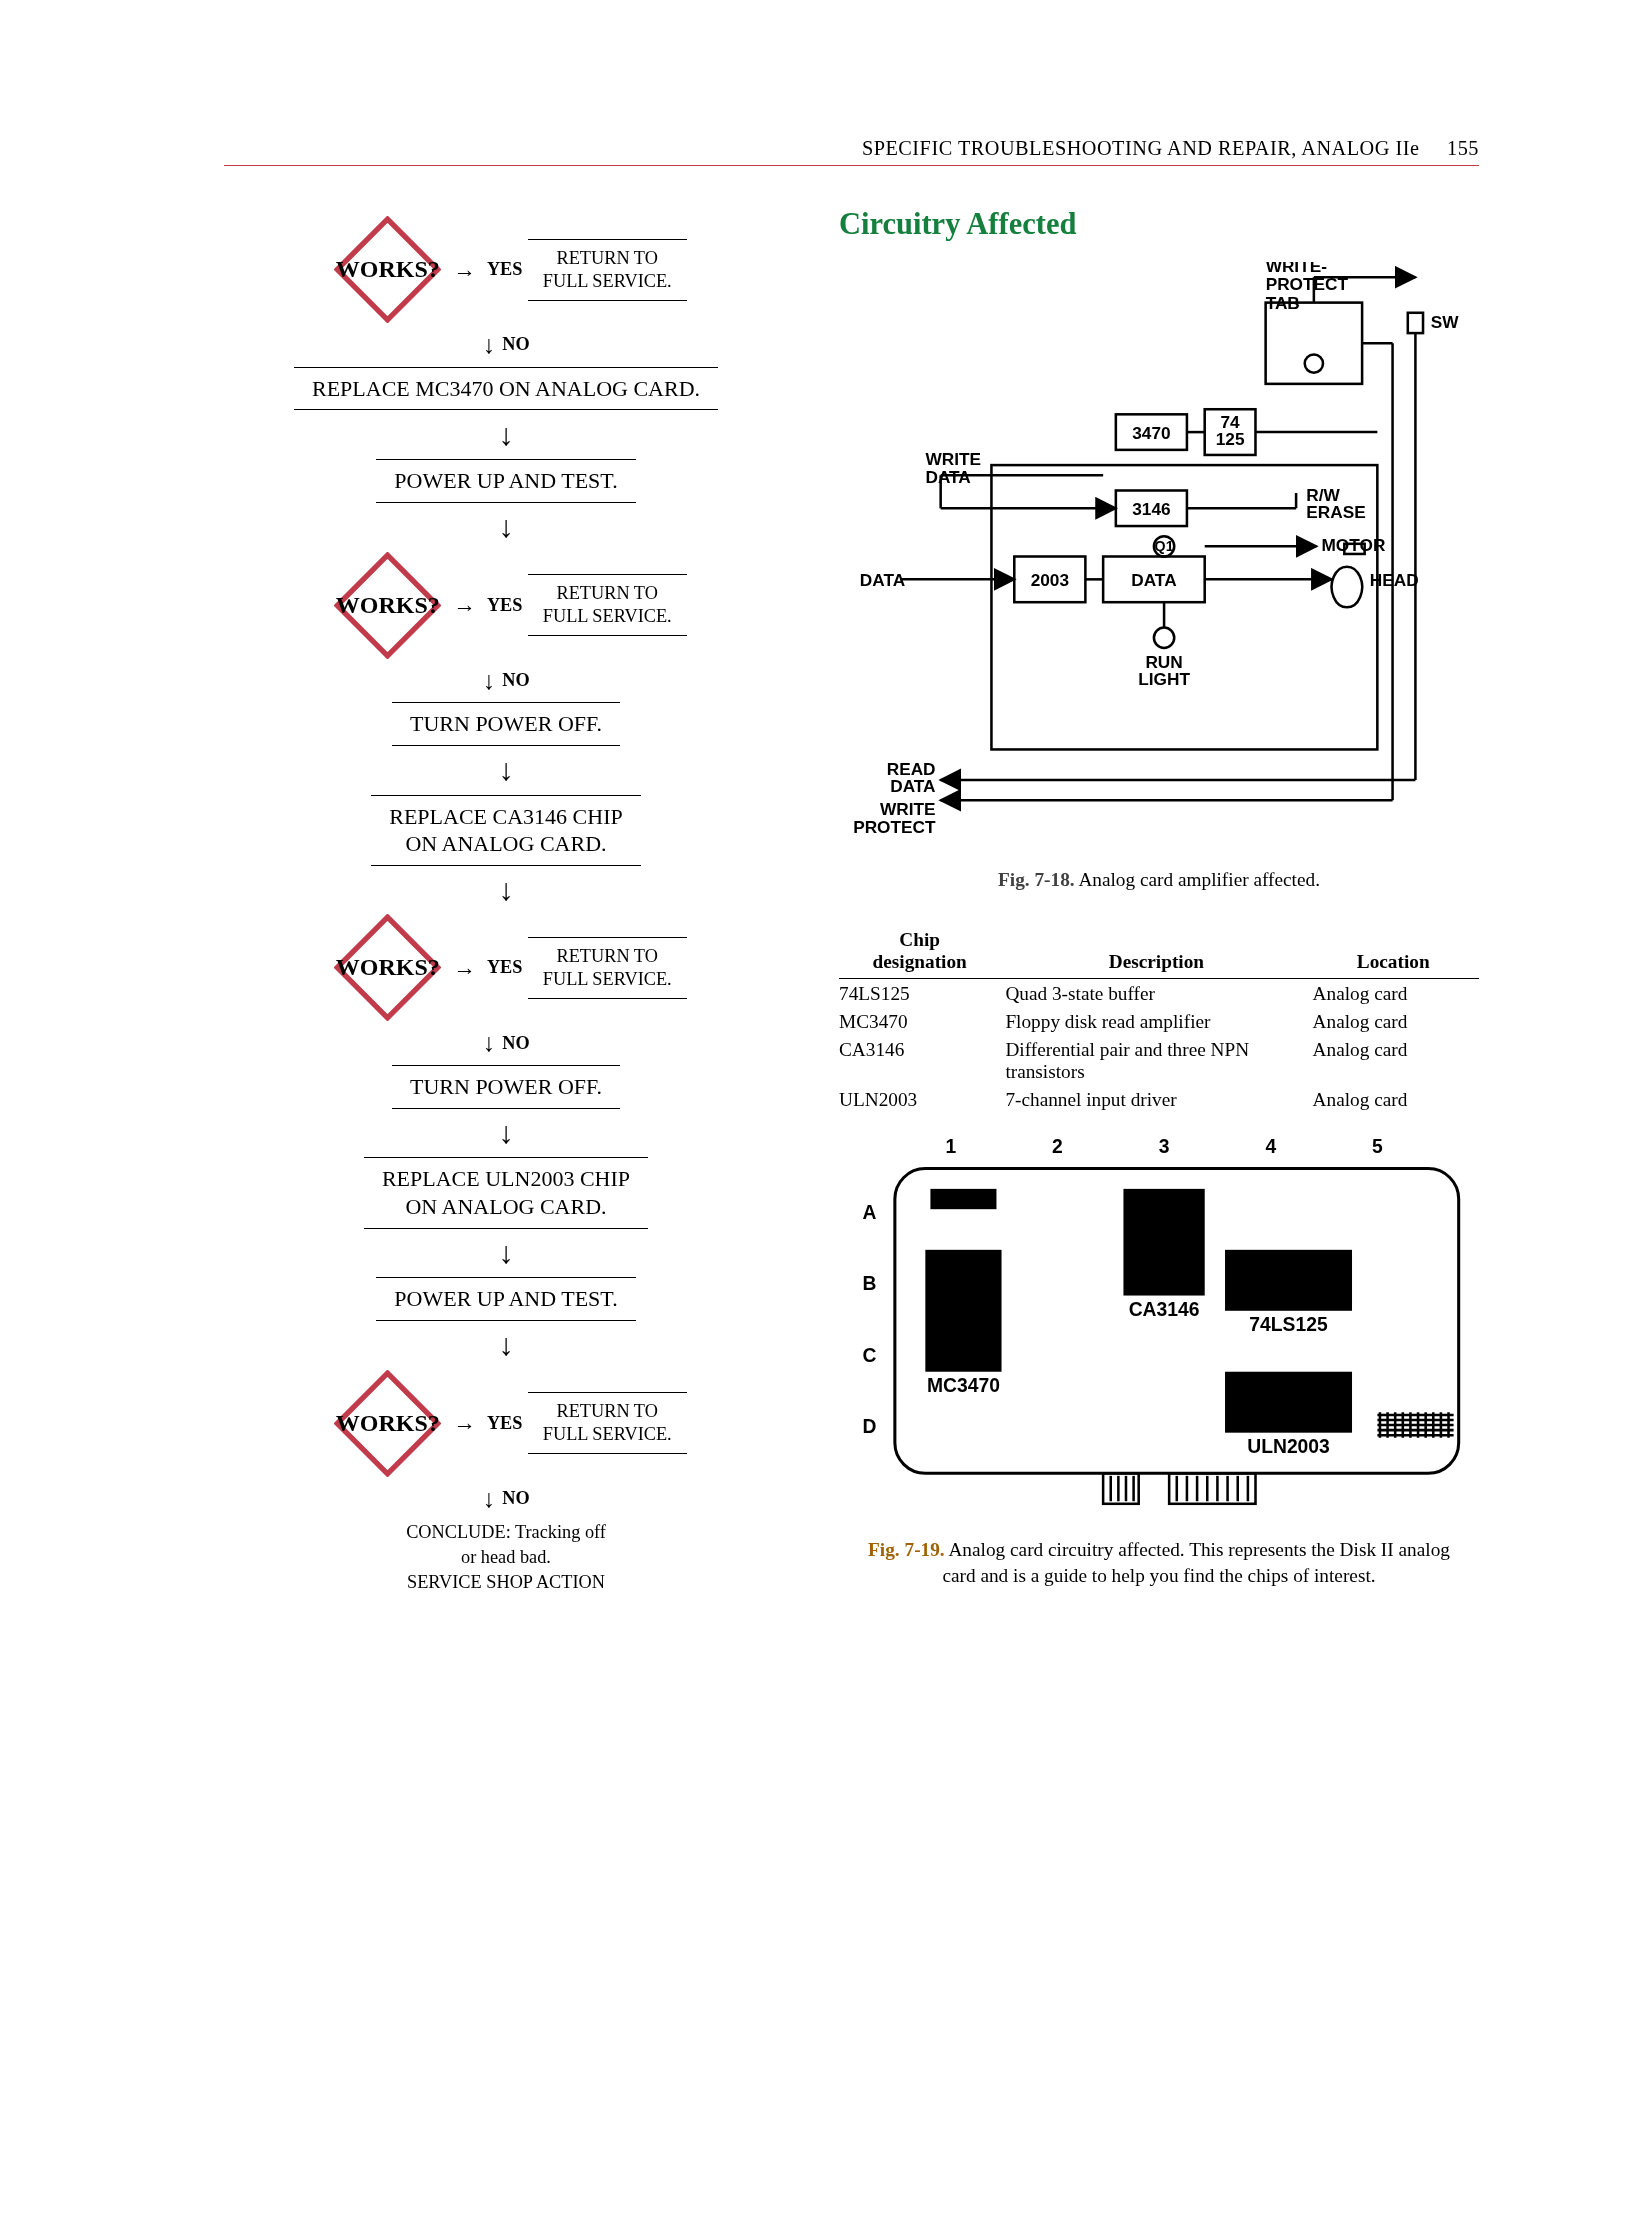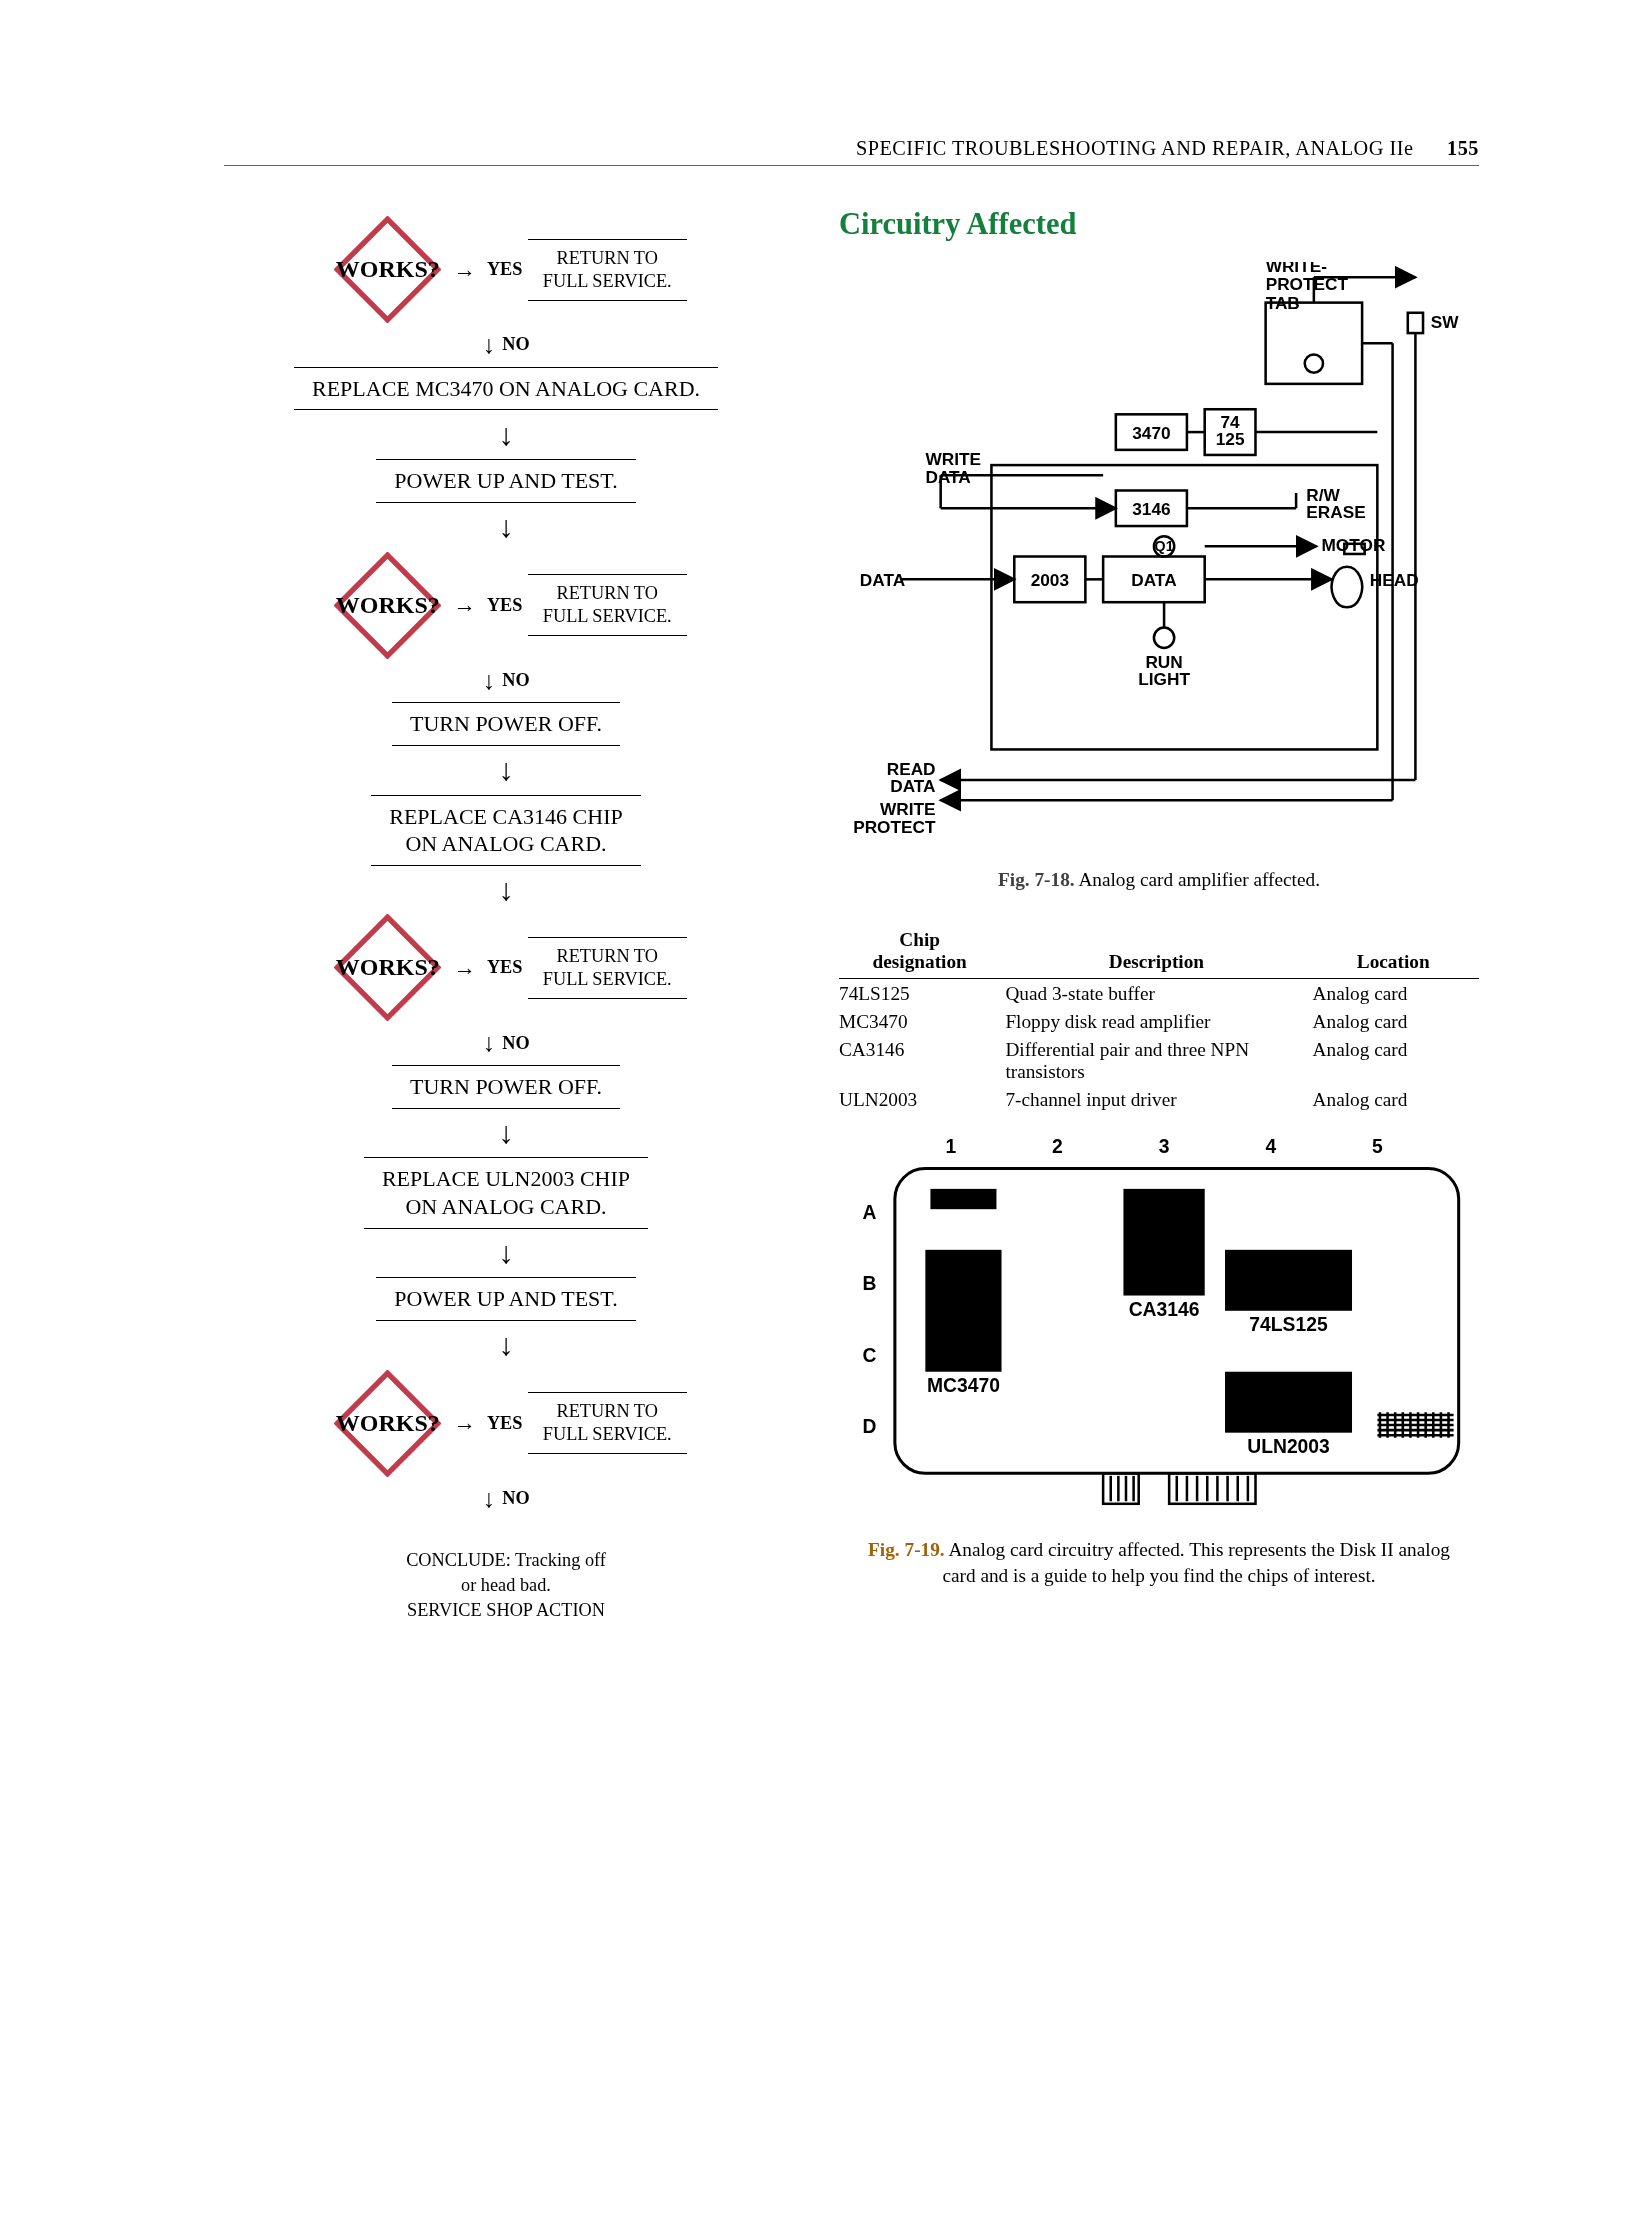--- a/index.html
+++ b/index.html
@@ -18,21 +18,21 @@
   }
   
   .runhead{
     text-align:right;
     font-size:20.3px;
     letter-spacing:0.5px;
     padding-bottom:5.1px;
     border-bottom:1.5px solid #c23b4b;
     margin-bottom:41px;
   }
-  .runhead .pno{font-weight:bold;margin-left:28px;}
+  .runhead .pno{font-weight:normal;margin-left:22px;}
   .cols{display:flex;gap:51px;}
   .left{width:564px;}
   .right{width:640px;}
   
   .fc{width:100%;}
   .fc .row{display:flex;align-items:center;margin:9.1px 0;}
   .fc .center{justify-content:center;}
   .diamond{
     width:107px;height:107px;position:relative;margin:0 9.1px;
     display:flex;align-items:center;justify-content:center;
@@ -49,21 +49,21 @@
     padding:7.1px 15.2px;white-space:nowrap;
   }
   .nolabel{font-size:18.3px;font-weight:bold;margin-left:7.1px;}
   .darr{font-size:25.4px;font-weight:bold;line-height:1;}
   .darr.big{font-size:30.5px;}
   .stepbox{
     display:inline-block;font-size:22px;text-align:center;
     border-top:1.5px solid #000;border-bottom:1.5px solid #000;
     padding:7.1px 18.3px;line-height:1.25;
   }
-  .final{font-size:18.3px;text-align:center;line-height:1.35;margin-top:28px;}
+  .final{font-size:18.3px;text-align:center;line-height:1.35;}
   
   .h2red{
     color:#15803d;font-weight:bold;font-size:30.5px;
     margin:0 0 20.3px 0;
   }
   .schematic{width:100%;height:589px;}
   .caption{font-size:19.3px;text-align:center;margin:15.2px 0 36px 0;}
   .caption .fignum{color:#404040;font-weight:bold;}
   .chiptable{width:100%;border-collapse:collapse;font-size:19.3px;}
   .chiptable th{

